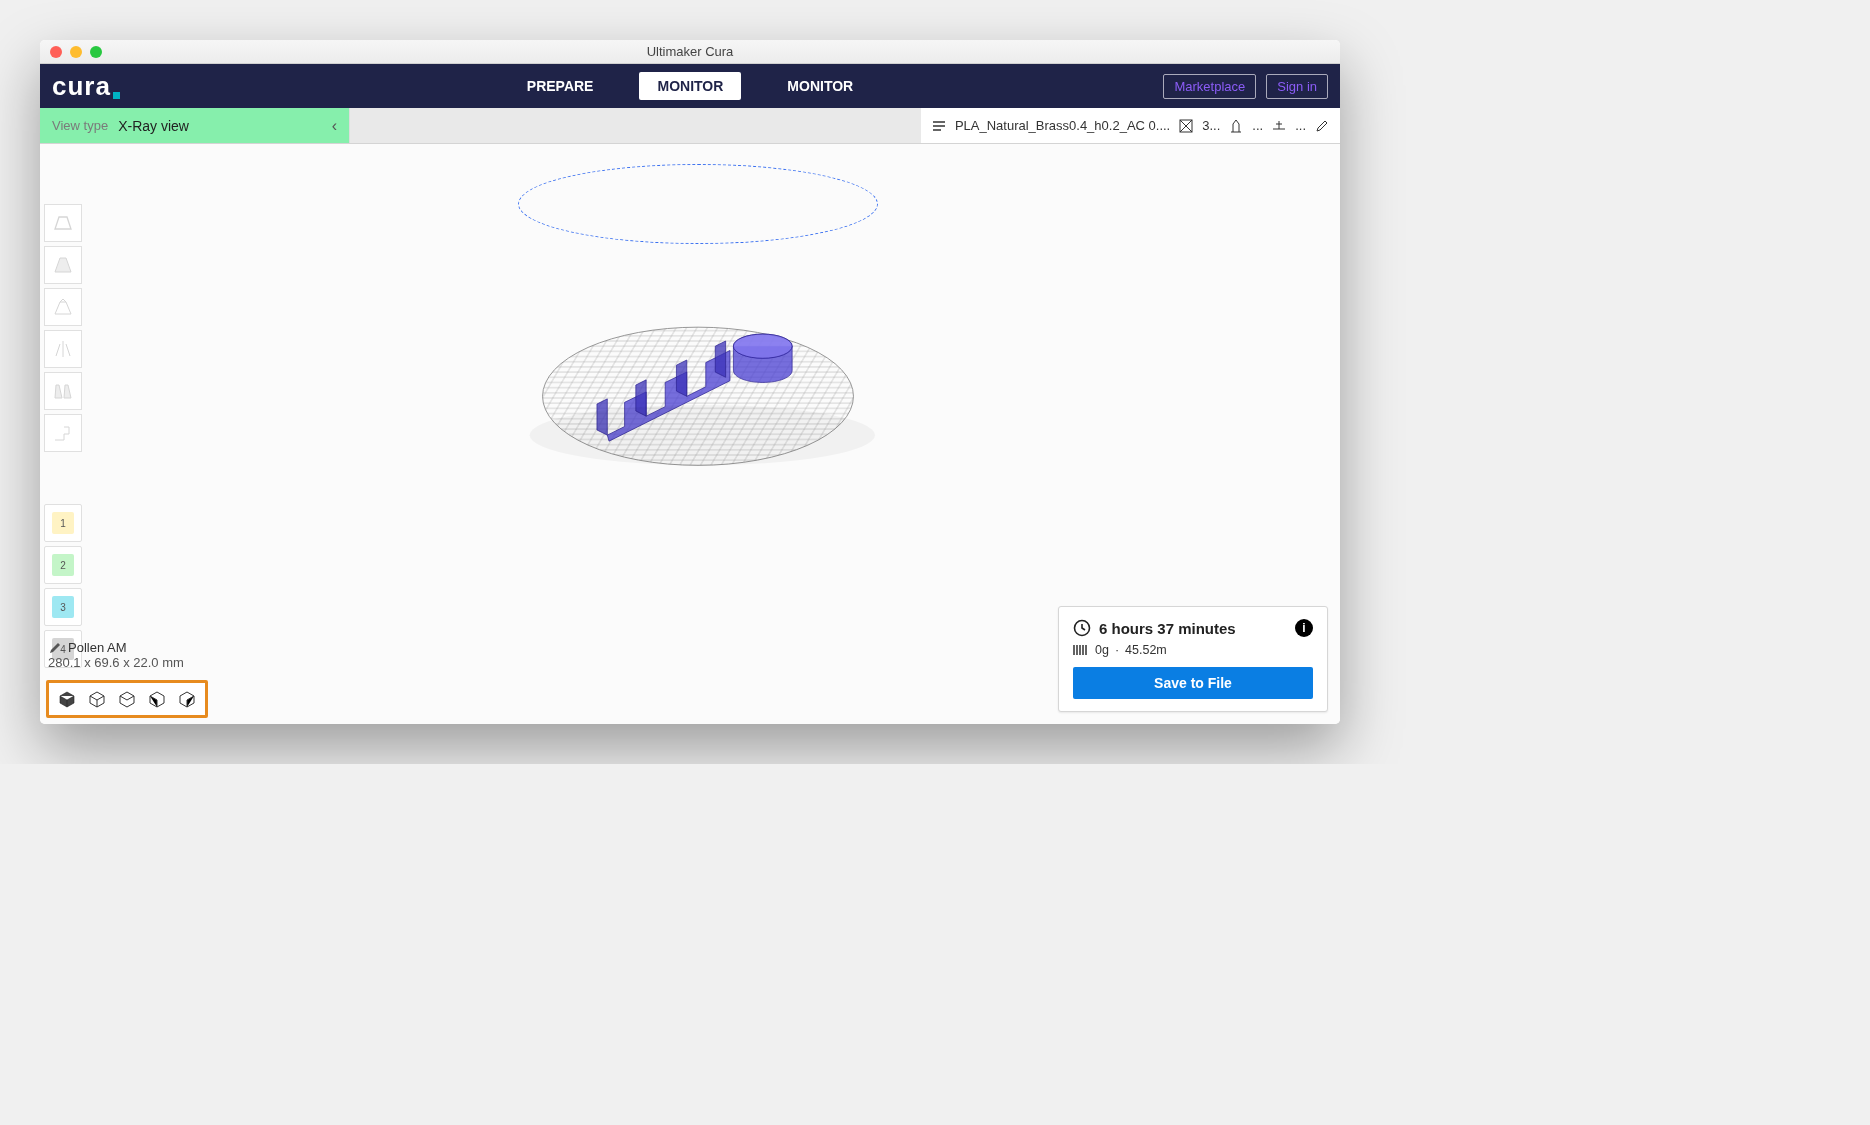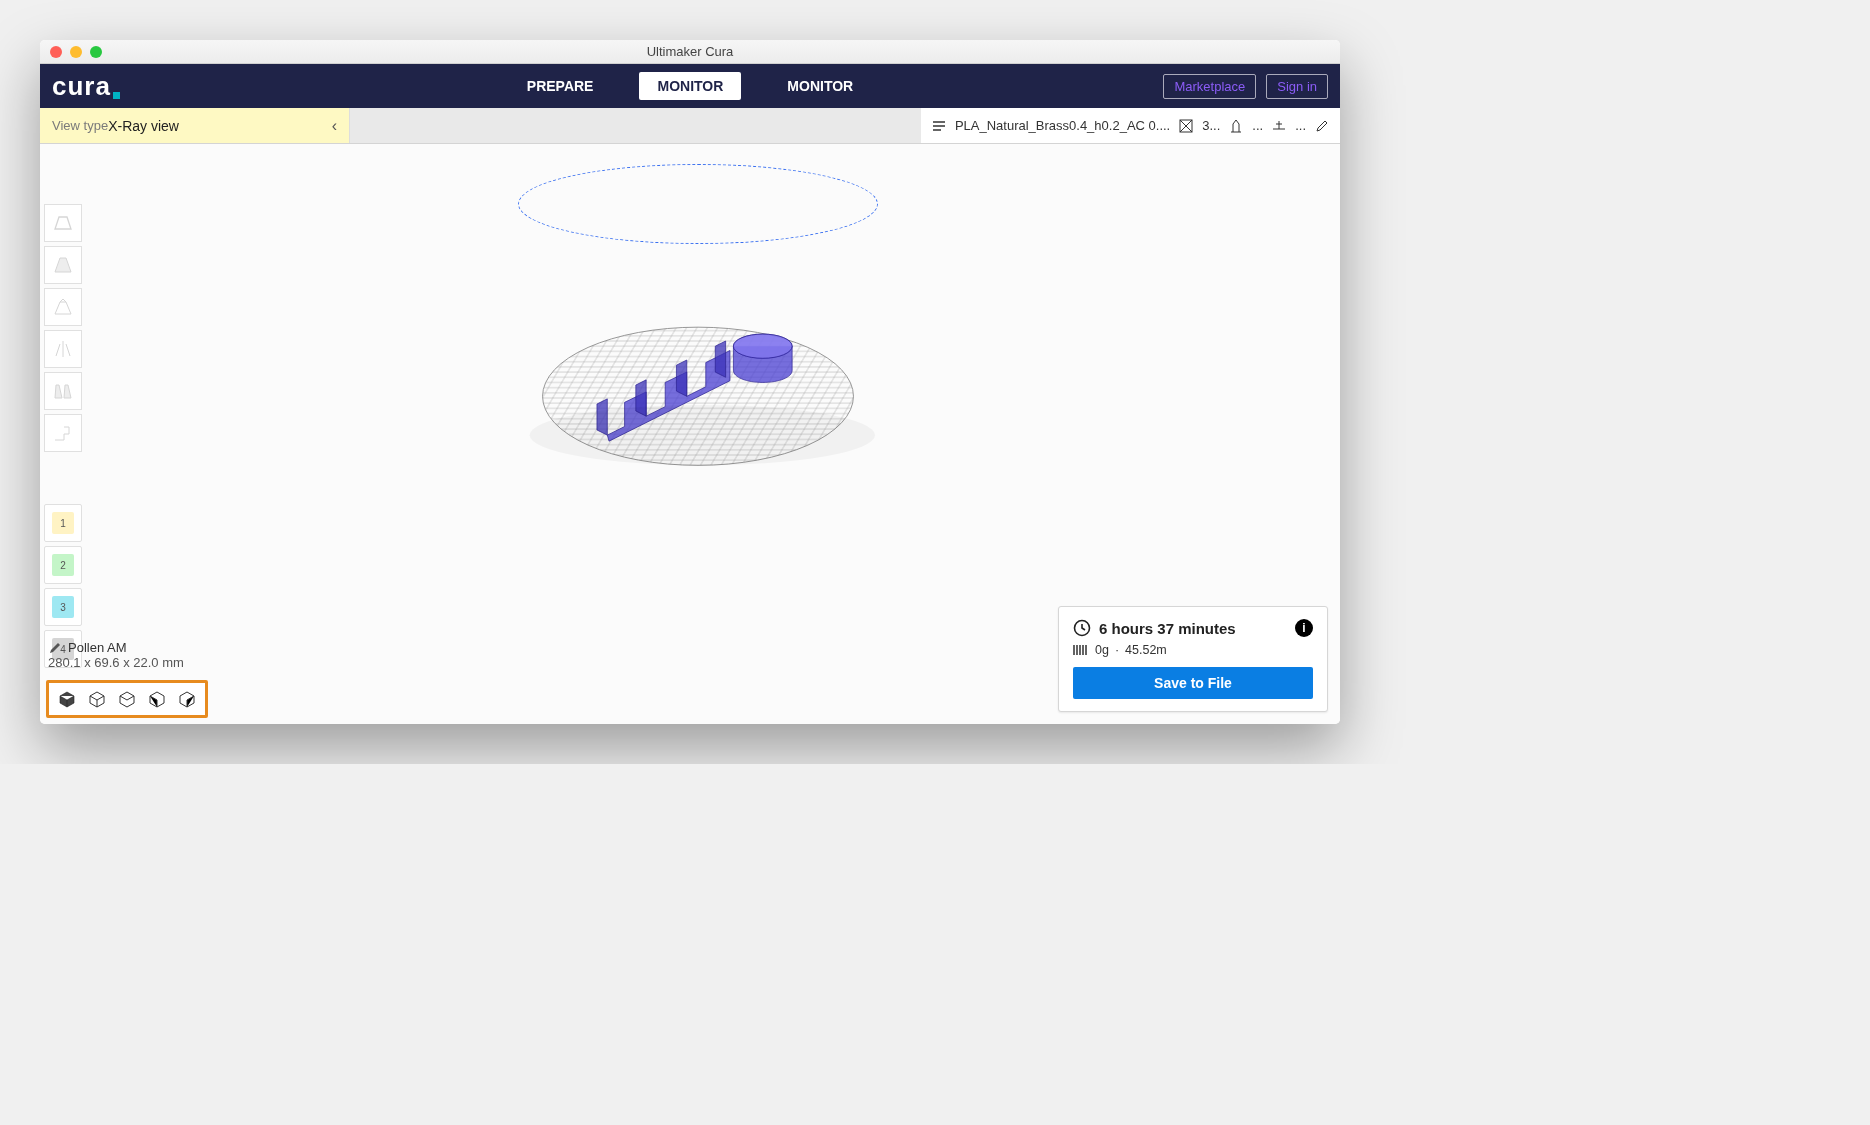--- a/index.html
+++ b/index.html
@@ -35,21 +35,21 @@
   }
   .logo { display:flex; align-items:flex-end; font-weight:700; font-size: 26px; letter-spacing:1px; }
   .logo .dotacc { width: 7px; height: 7px; background:#00b2c4; margin-left:2px; margin-bottom:3px; }
   .nav-tabs { position:absolute; left:0; right:0; display:flex; justify-content:center; gap:28px; }
   .nav-tab { font-size: 14px; font-weight:600; color:#fff; padding:6px 18px; cursor:pointer; }
   .nav-tab.active { background:#fff; color:#1f2348; border-radius:2px; }
   .nav-right { margin-left:auto; display:flex; gap:10px; z-index:2; }
   .nav-btn { border:1px solid #aab; color:#8b5cf6; font-size:13px; padding:4px 10px; border-radius:2px; cursor:pointer; background:transparent; }
   
   .secbar { height: 36px; background:#e9e9e9; display:flex; align-items:stretch; border-bottom:1px solid #d4d4d4; }
-  .viewtype { background:#fef9c3; display:flex; align-items:center; padding:0 12px; gap:0; width:310px; border-right:1px solid #ddd; }
+  .viewtype { background:#86efac; display:flex; align-items:center; padding:0 12px; gap:10px; width:310px; border-right:1px solid #ddd; }
   .viewtype .lbl { color:#7a7a7a; font-size:13px; }
   .viewtype .val { color:#222; font-size:14px; font-weight:400; flex:1; }
   .chev { color:#555; font-size:16px; cursor:pointer; }
   .settings-pill { margin-left:auto; background:#fff; display:flex; align-items:center; gap:8px; padding:16px 10px; font-size:13px; color:#333; }
   .settings-pill .sicon { width:16px; display:inline-flex; justify-content:center; color:#444; }
   .settings-pill .mat { max-width:220px; white-space:nowrap; overflow:hidden; text-overflow:ellipsis; }
   
   .main { flex:1; position:relative; background:#fbfbfb; overflow:hidden; }
   .tool-col { position:absolute; left:4px; top:60px; width:40px; display:flex; flex-direction:column; gap:4px; }
   .tool { width:38px; height:38px; background:#fff; border:1px solid #e0e0e0; display:flex; align-items:center; justify-content:center; cursor:pointer; }

